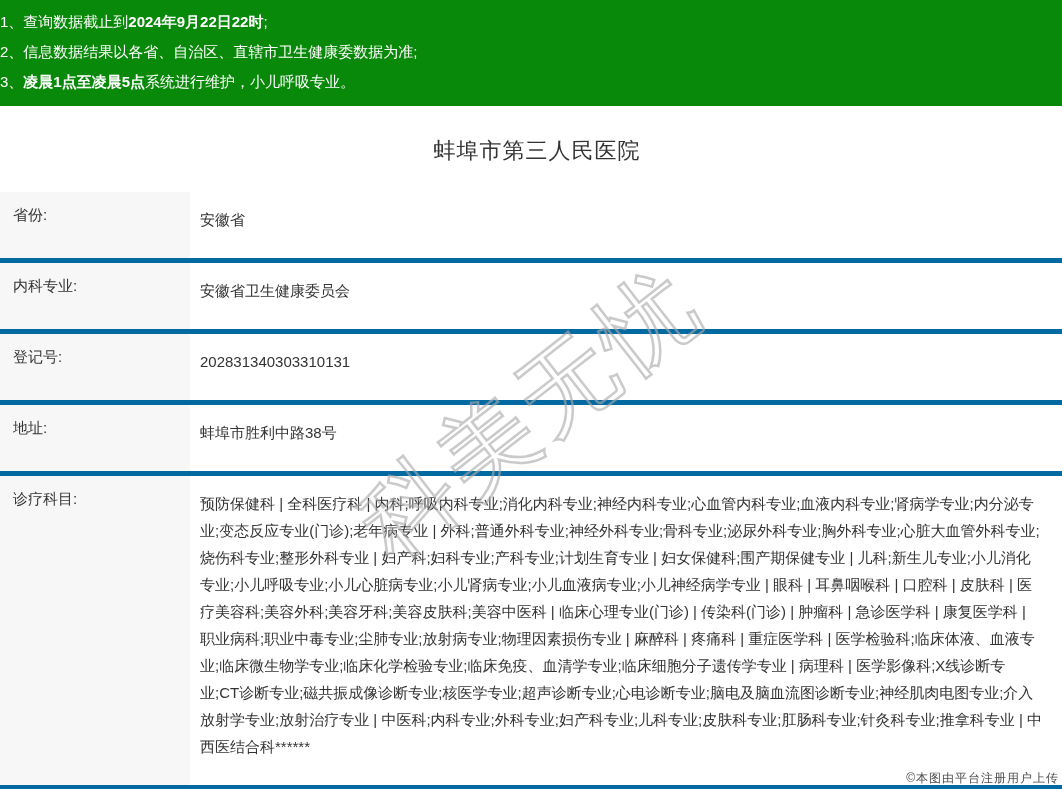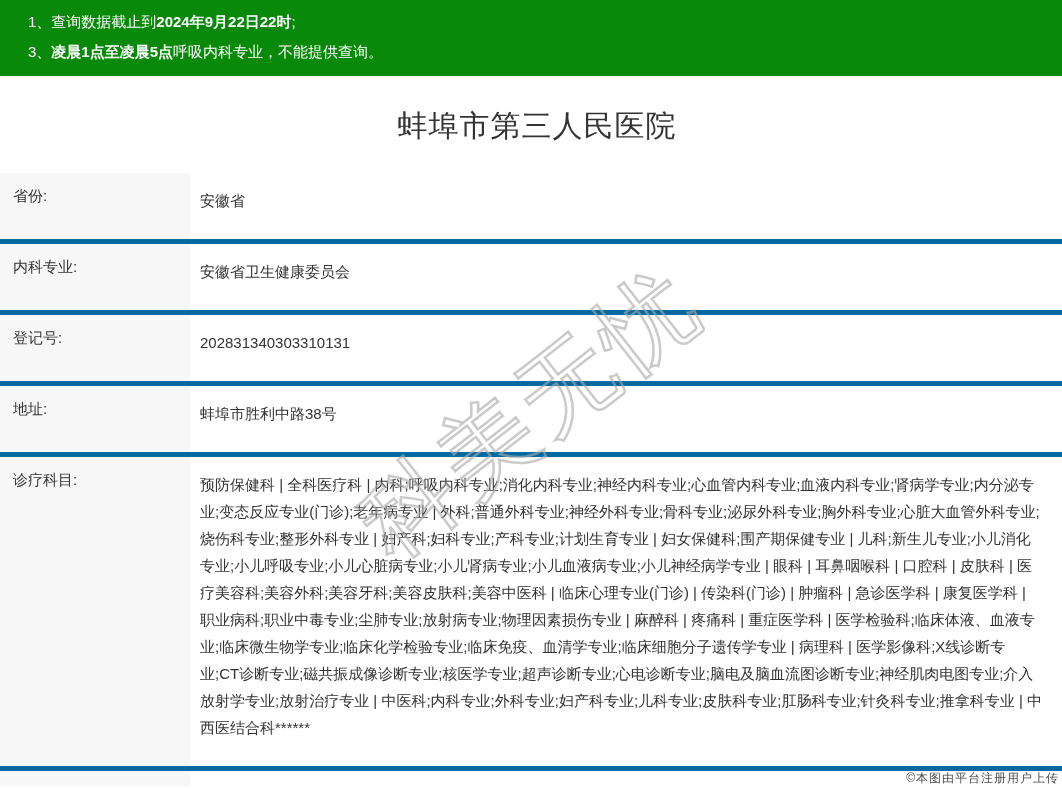--- a/index.html
+++ b/index.html
@@ -8,26 +8,26 @@
     font-family: "Liberation Sans", "DejaVu Sans", sans-serif;
     background:#fff; color:#333;
   }
   .page { position:relative; width:1062px; height:789px; overflow:hidden; background:#fff; }
 
   
   .banner {
     background:#098909; color:#fff;
     padding:7px 0 9px 0; font-size:15px; line-height:30px;
   }
-  .banner .line { padding-left:28px; }
+  .banner .line { }
   .banner b { font-weight:bold; }
 
   
   .title {
-    text-align:center; font-size:30px; font-weight:400; color:#333;
+    text-align:center; font-size:22px; font-weight:400; color:#333;
     margin:30px 0 26px 12px; letter-spacing:1px;
   }
 
   
   table.info { width:1062px; border-collapse:collapse; table-layout:fixed; font-size:15px; }
   table.info td { vertical-align:top; }
   td.lbl {
     width:190px; background:#f7f7f7; padding:14px 6px 13px 13px; color:#333;
   }
   td.val { padding:14px 20px 25px 10px; color:#333; line-height:27px; }
@@ -60,21 +60,22 @@
     text-align:center;
   }
 </style>
 </head>
 <body>
 
 <div class="page">
 
   <div class="banner">
     <div class="line"><span>1、</span><span>查询数据截止到</span><b>2024年9月22日22时</b><span>;</span></div>
-    <div class="line"><span>3、</span><span></span><b>凌晨1点至凌晨5点</b><span>呼吸内科专业，不能提供查询。</span></div>
+    <div class="line"><span>2、</span><span>信息数据结果以各省、自治区、直辖市卫生健康委数据为准;</span><b></b><span></span></div>
+    <div class="line"><span>3、</span><span></span><b>凌晨1点至凌晨5点</b><span>系统进行维护，小儿呼吸专业。</span></div>
   </div>
 
   <h1 class="title">蚌埠市第三人民医院</h1>
 
   <table class="info">
     <tbody>
         <tr class="bordered">
       <td class="lbl">省份:</td>
       <td class="val">安徽省</td>
     </tr>

